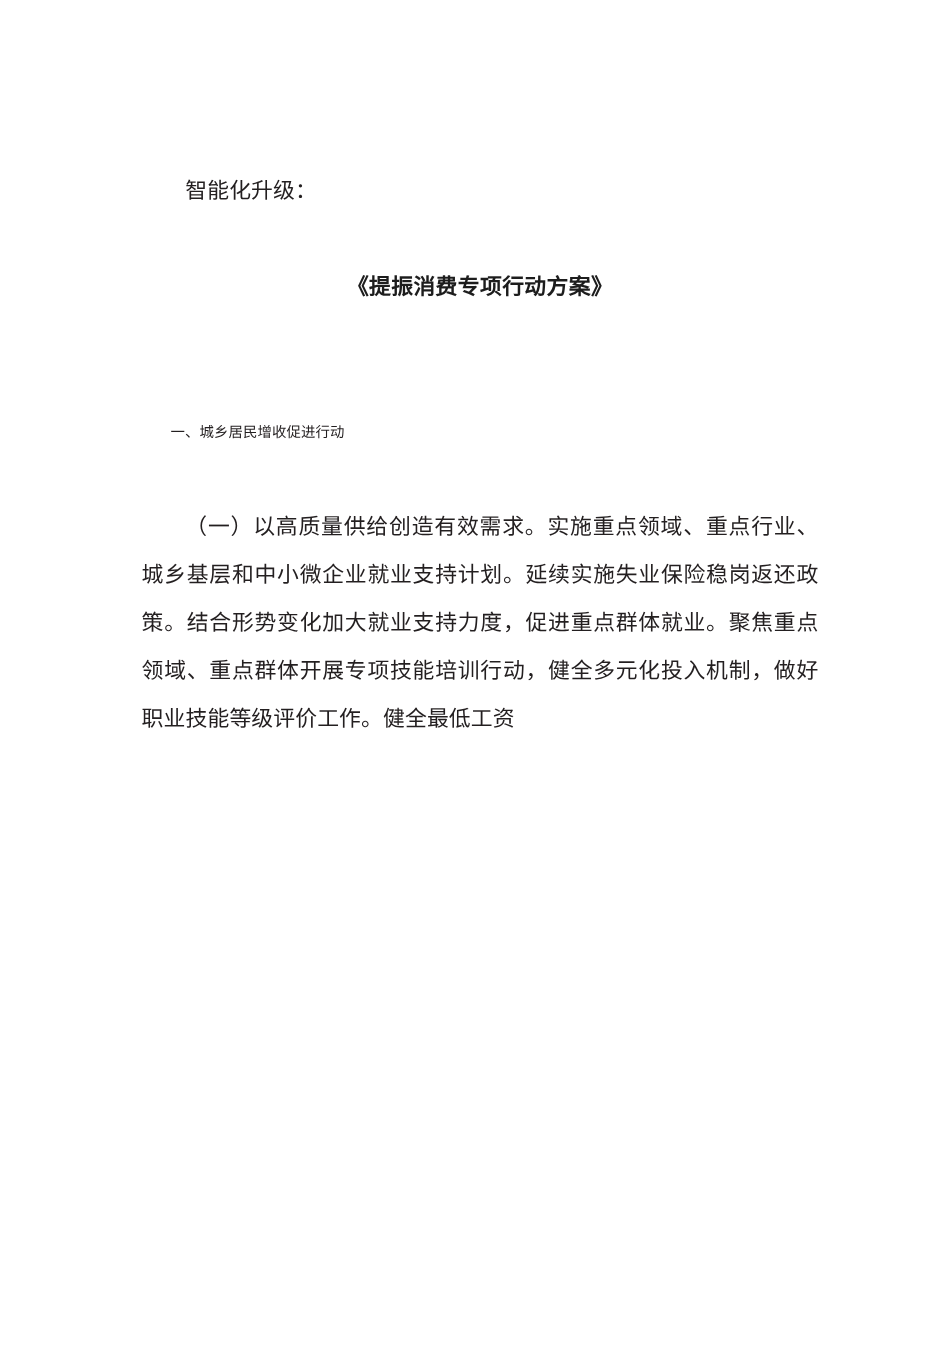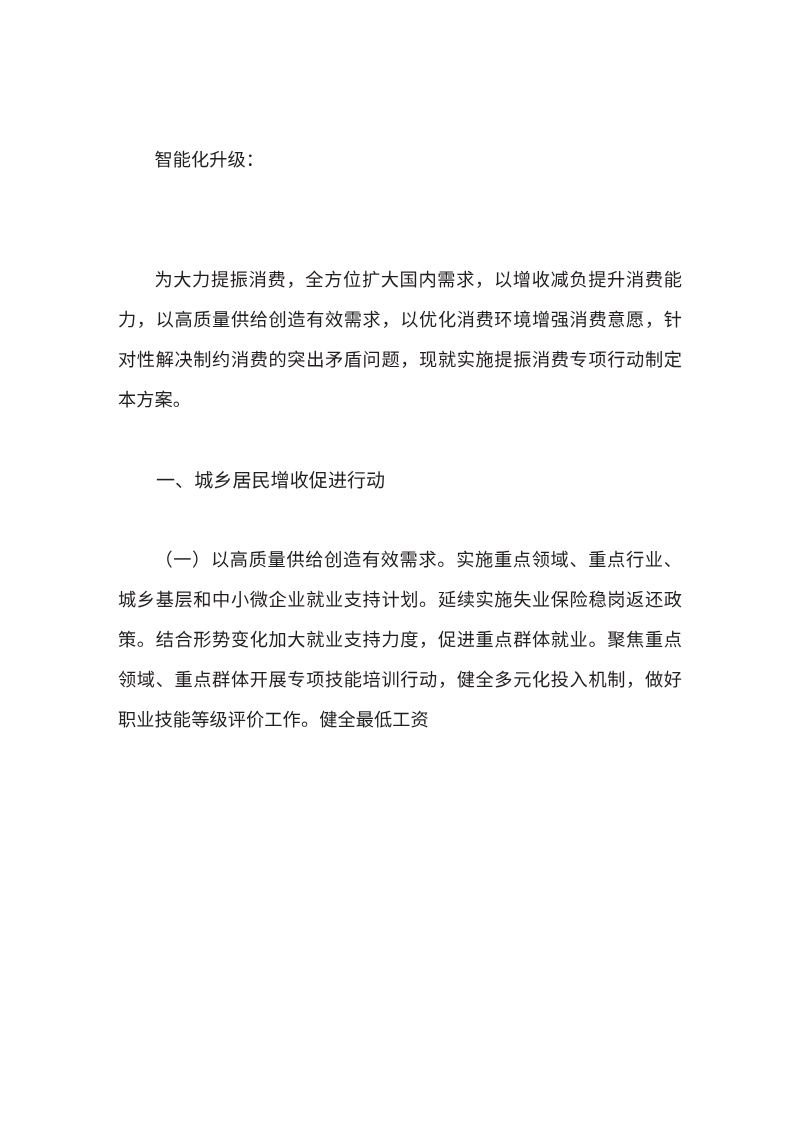--- a/index.html
+++ b/index.html
@@ -52,45 +52,45 @@
     font-weight: 700;
     color: #1d1d1d;
     text-align: center;
     text-indent: 0;
     letter-spacing: 0.3px;
   }
 
   
   .section-heading {
     margin: 0;
-    font-size: 19px;
+    font-size: 12px;
     line-height: 40px;
     font-weight: 400;
     color: #231f20;
     text-indent: 2em;
     letter-spacing: 0.1px;
   }
 </style>
 </head>
 <body>
 
 <div class="page">
   <div class="content">
 
 
     <div class="gap-sm"></div>
 
     <p class="para">智能化升级：</p>
 
     <div class="gap-md"></div>
 
+    <h1 class="doc-title">《提振消费专项行动方案》</h1>
 
     <div class="gap-md"></div>
 
-    <p class="para">为大力提振消费，全方位扩大国内需求，以增收减负提升消费能力，以高质量供给创造有效需求，以优化消费环境增强消费意愿，针对性解决制约消费的突出矛盾问题，现就实施提振消费专项行动制定本方案。</p>
 
     <div class="gap-md"></div>
 
     <h2 class="section-heading">一、城乡居民增收促进行动</h2>
 
     <div class="gap-md"></div>
 
     <p class="para">（一）以高质量供给创造有效需求。实施重点领域、重点行业、城乡基层和中小微企业就业支持计划。延续实施失业保险稳岗返还政策。结合形势变化加大就业支持力度，促进重点群体就业。聚焦重点领域、重点群体开展专项技能培训行动，健全多元化投入机制，做好职业技能等级评价工作。健全最低工资</p>
 
   </div>

